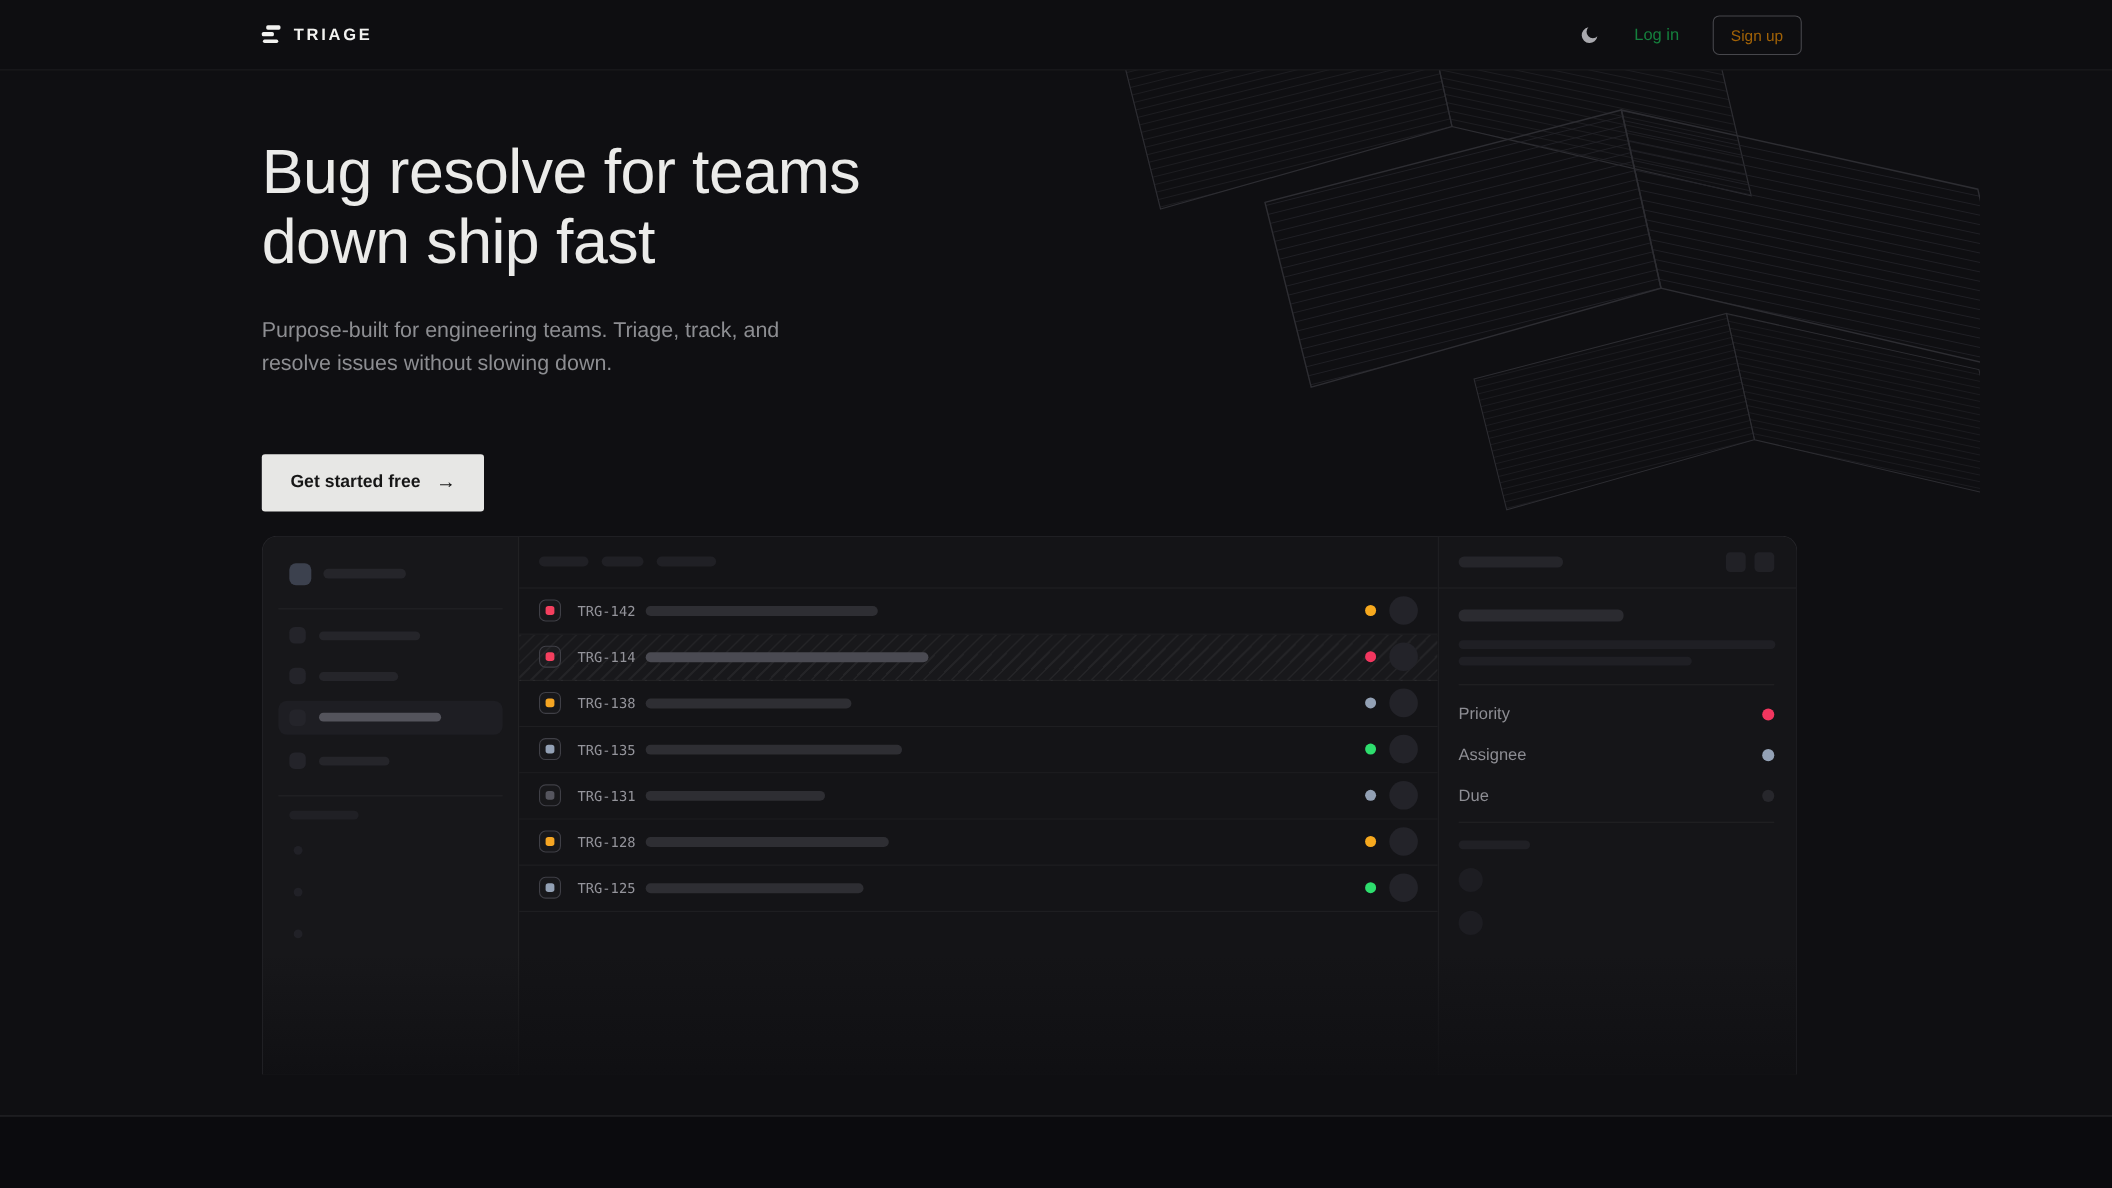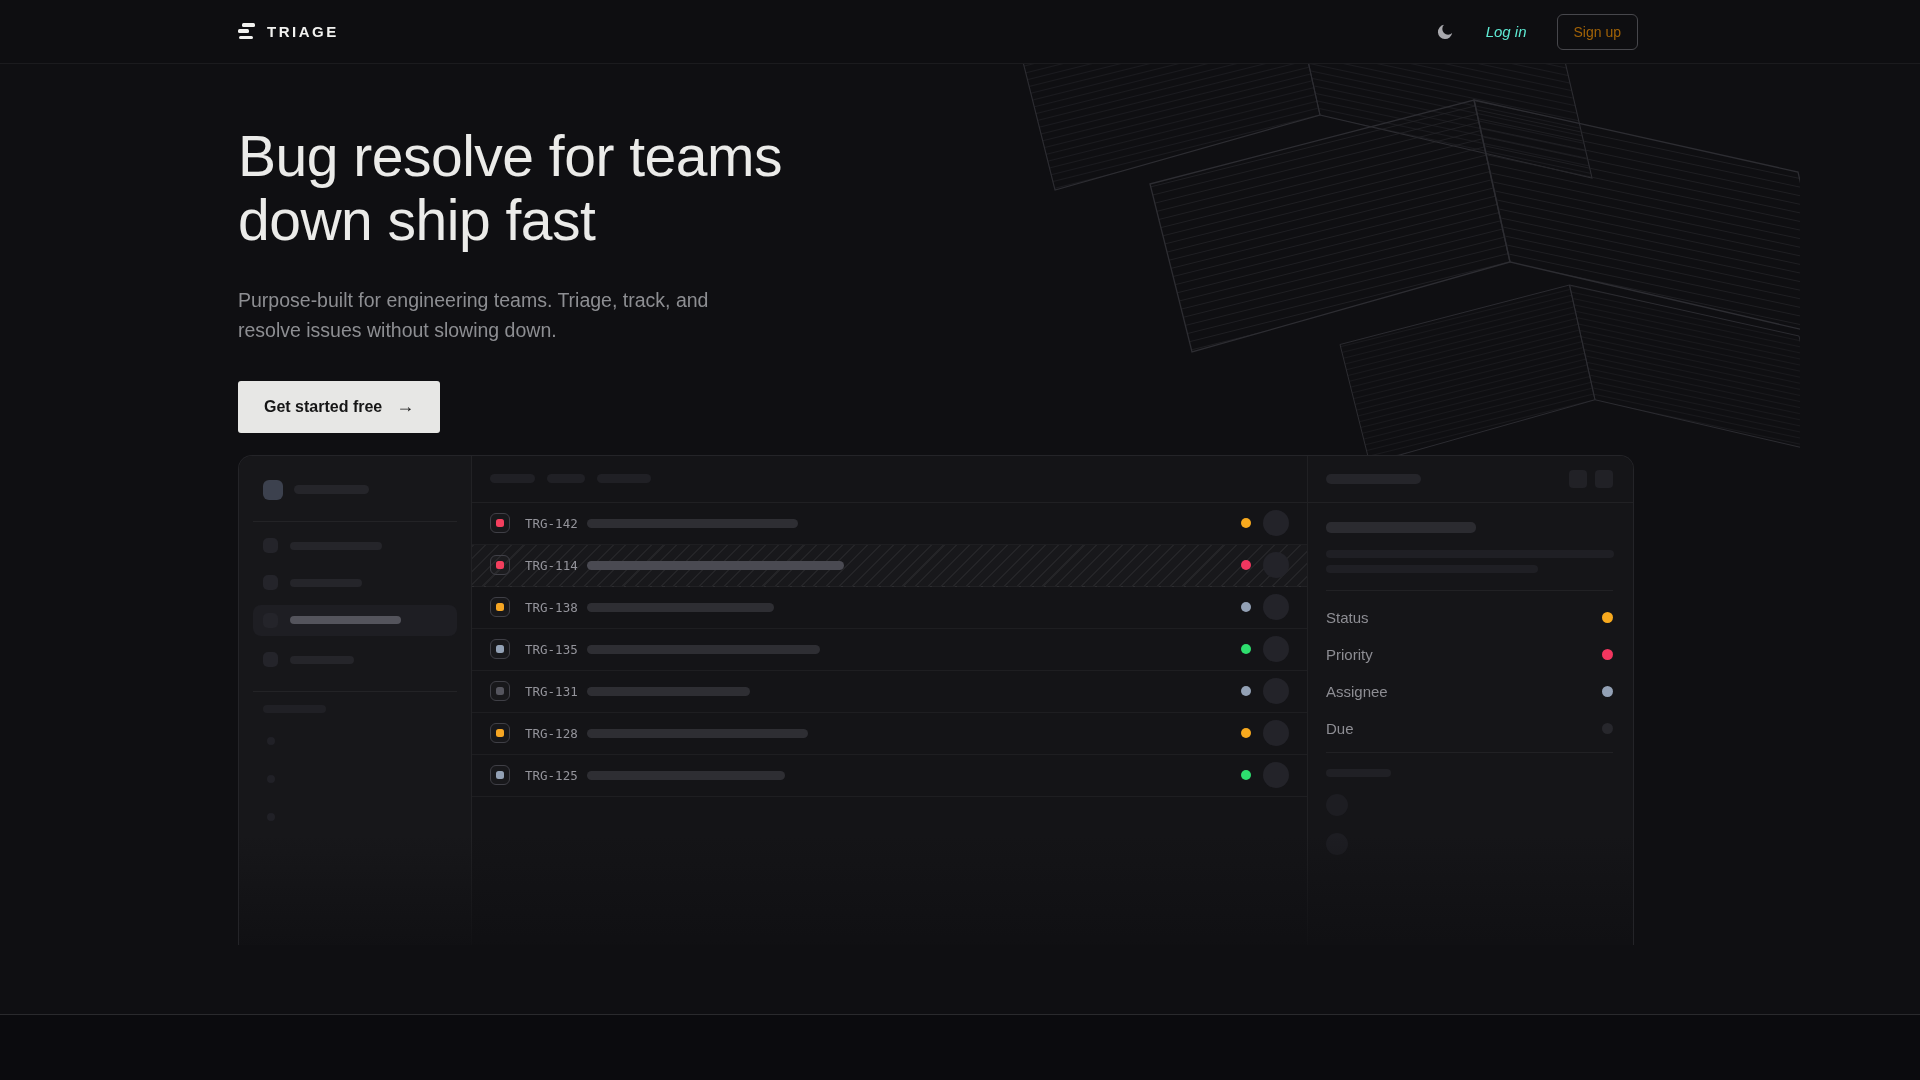--- a/index.html
+++ b/index.html
@@ -22,35 +22,35 @@
   .nav-inner { width:1400px; margin:0 0 0 238px; display:flex; align-items:center; justify-content:space-between; }
   .brand { display:flex; align-items:flex-start; gap:11px; cursor:pointer; }
   .brand-mark { width:18px; height:16px; display:flex; flex-direction:column; justify-content:space-between; }
   .brand-mark b { display:block; height:3.5px; border-radius:1.5px; background:#f2f2f0; }
   .brand-mark b:nth-child(1){ width:13px; margin-left:4px; }
   .brand-mark b:nth-child(2){ width:11px; margin-left:0; }
   .brand-mark b:nth-child(3){ width:14px; margin-left:1px; }
   .brand-name { font-size:15px; font-weight:700; letter-spacing:2.5px; color:#f2f2f0; }
   .nav-right { display:flex; align-items:center; gap:30px; }
   .moon-btn { width:22px; height:22px; display:flex; align-items:center; justify-content:center; cursor:pointer; }
-  .login-link { font-size:15px; color:#5eead4; cursor:pointer;font-style:italic; }
+  .login-link { font-size:15px; color:#15803d; cursor:pointer; }
   .signup-btn {
     font-size:14px; color:#a16207; background:transparent;
     border:1px solid #47474c; border-radius:6px;
     padding:9px 16px; cursor:pointer; font-family:inherit;
   }
   
   .hero { position:relative; z-index:2; width:1400px; margin:0 0 0 238px; }
   .hero h1 {
     margin-top:60px; font-size:57px; line-height:1.13; font-weight:500;
     letter-spacing:-0.5px; color:#ebebe9;
   }
   .hero-sub { margin-top:32px; font-size:19.5px; line-height:30px; color:#8d8e92; }
   .cta-btn {
-    margin-top:36px; display:inline-flex; align-items:center; gap:14px;
+    margin-top:68px; display:inline-flex; align-items:center; gap:14px;
     background:#e7e7e5; color:#161616; border:none; border-radius:3px;
     padding:0 26px; height:52px; font-size:16px; font-weight:700;
     font-family:inherit; cursor:pointer;
   }
   .cta-arrow { font-size:18px; font-weight:400; }
   
   .mockup-wrap { position:relative; z-index:2; width:1396px; margin:22px 0 0 238px; }
   .mockup {
     position:relative; height:490px; display:flex;
     background:#141417; border:1px solid #242428; border-bottom:none;
@@ -291,24 +291,20 @@
         <span class="dt-sq"></span>
         <span class="dt-sq"></span>
       </div>
       <div class="dt-body">
         <div class="dt-title"></div>
         <div class="dt-desc1"></div>
         <div class="dt-desc2"></div>
         <div class="mk-div"></div>
         <div class="fields" id="detail-fields">
             <div class="field-row">
-              <span class="f-label">Status</span>
-              <span class="f-dot" style="background:#f7a91e"></span>
-            </div>
-            <div class="field-row">
               <span class="f-label">Priority</span>
               <span class="f-dot" style="background:#f2365f"></span>
             </div>
             <div class="field-row">
               <span class="f-label">Assignee</span>
               <span class="f-dot" style="background:#93a1b5"></span>
             </div>
             <div class="field-row">
               <span class="f-label">Due</span>
               <span class="f-dot" style="background:#27272c"></span>

